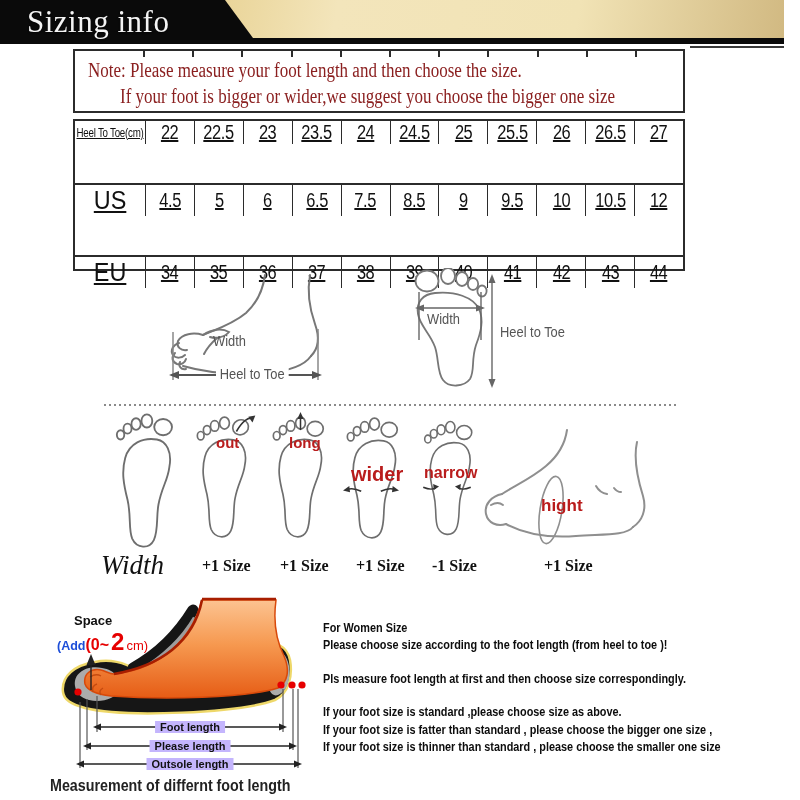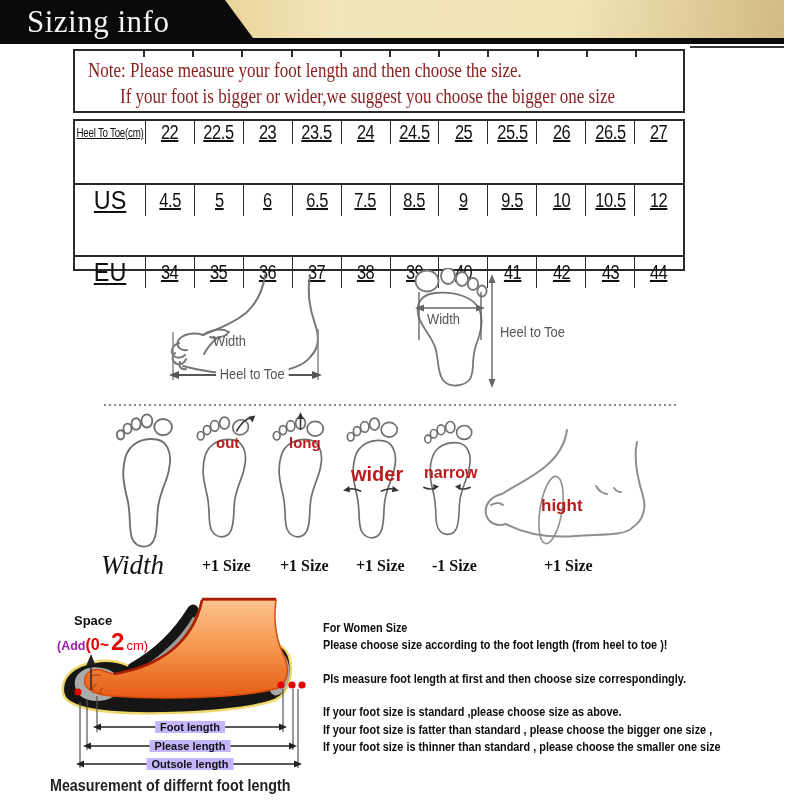--- a/index.html
+++ b/index.html
@@ -44,21 +44,21 @@
   .dotline{position:absolute;left:104px;top:404px;width:573px;height:2px;
     background:repeating-linear-gradient(90deg,#8a8a8a 0 2px,transparent 2px 5px);}
 
   .tagline{position:absolute;font-weight:bold;font-size:15px;color:#b91c1c;white-space:nowrap;}
   .sizelab{position:absolute;font-family:"Liberation Serif",serif;font-weight:bold;font-size:16px;white-space:nowrap;}
   .normallab{position:absolute;font-family:"Liberation Serif",serif;font-style:italic;font-size:27px;white-space:nowrap;}
 
   
   .spacelab{position:absolute;left:74px;top:613px;font-weight:bold;font-size:13px;}
   .addline{position:absolute;left:57px;top:628px;display:flex;align-items:baseline;white-space:nowrap;}
-  .addline .blk{font-weight:bold;font-size:12.5px;color:#a21caf;}
+  .addline .blk{font-weight:bold;font-size:12.5px;color:#1d4ed8;}
   .addline .red1{font-weight:bold;font-size:16px;color:#e60000;}
   .addline .red2{font-weight:bold;font-size:24px;color:#e60000;padding:0 2px;}
   .addline .red3{font-weight:normal;font-size:13px;color:#e60000;}
   .mlab{position:absolute;left:190px;transform:translateX(-50%);background:#c4b5fd;
     font-weight:bold;font-size:11px;padding:0 5px;white-space:nowrap;}
   .caption{position:absolute;left:50px;top:776px;font-weight:bold;font-size:17px;
     white-space:nowrap;transform:scaleX(.84);transform-origin:0 0;color:#222;}
 
   
   .infoblock{position:absolute;left:323px;top:592px;width:475px;margin-top:28px;}

